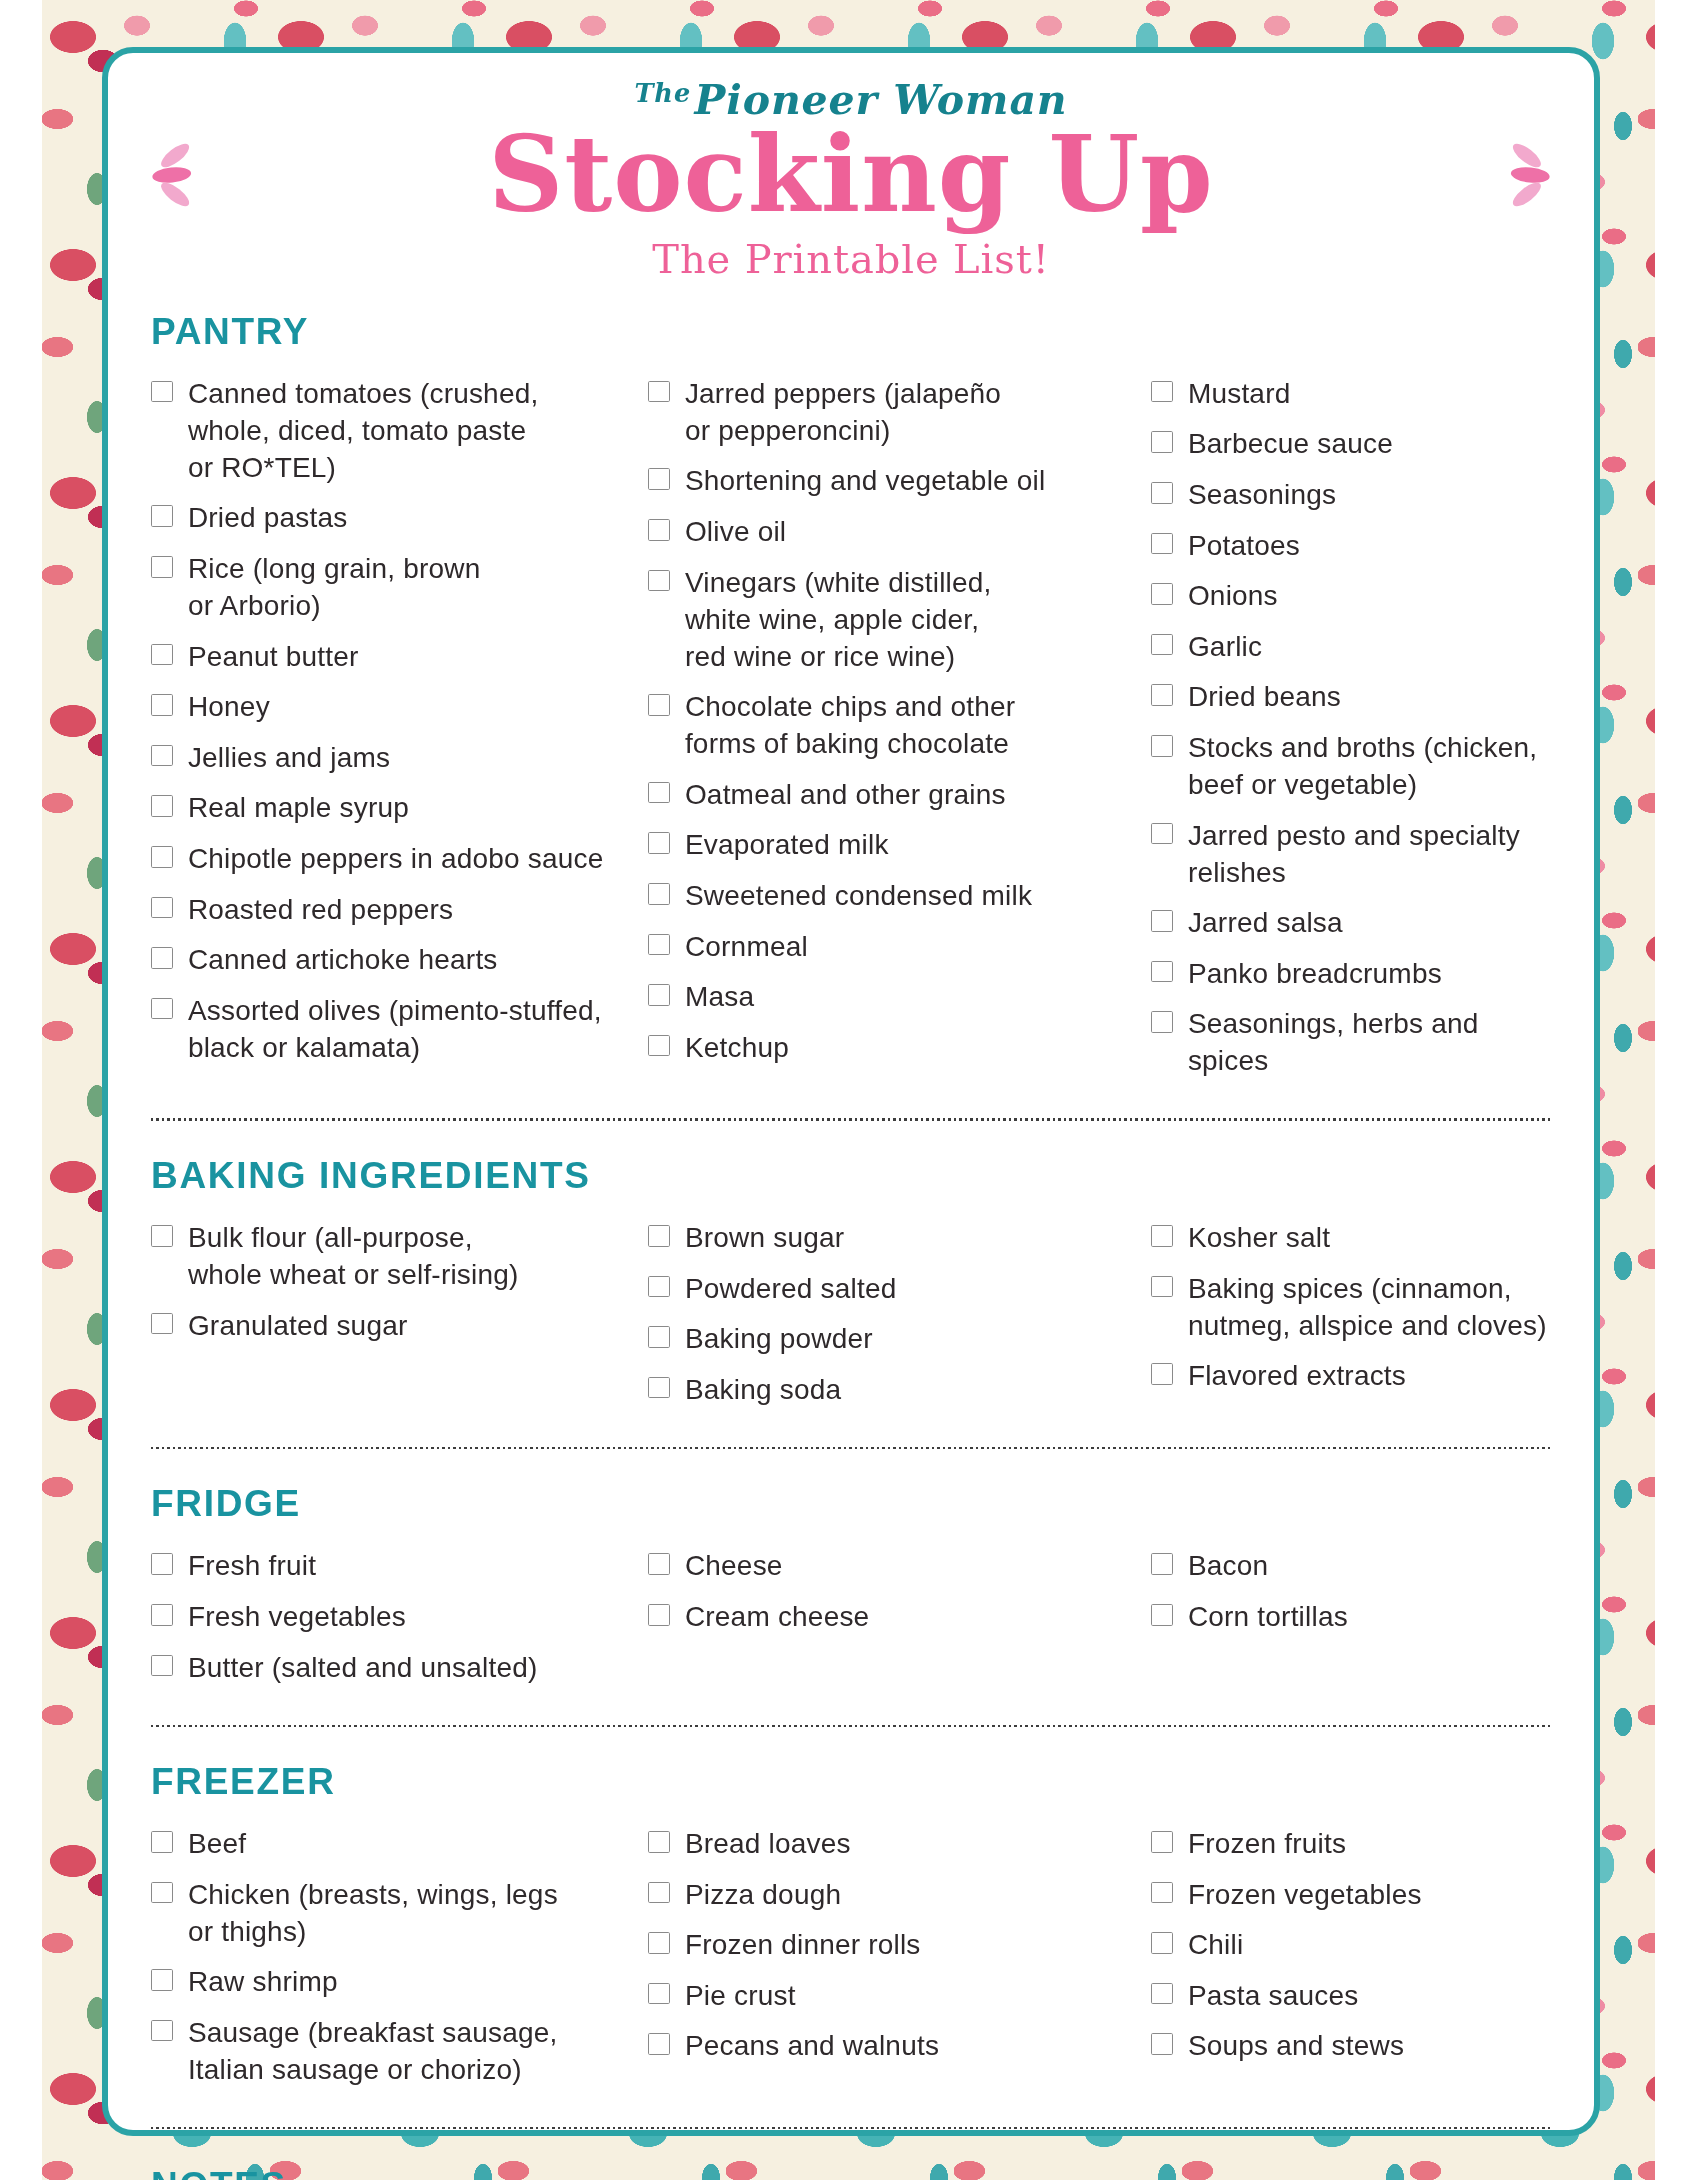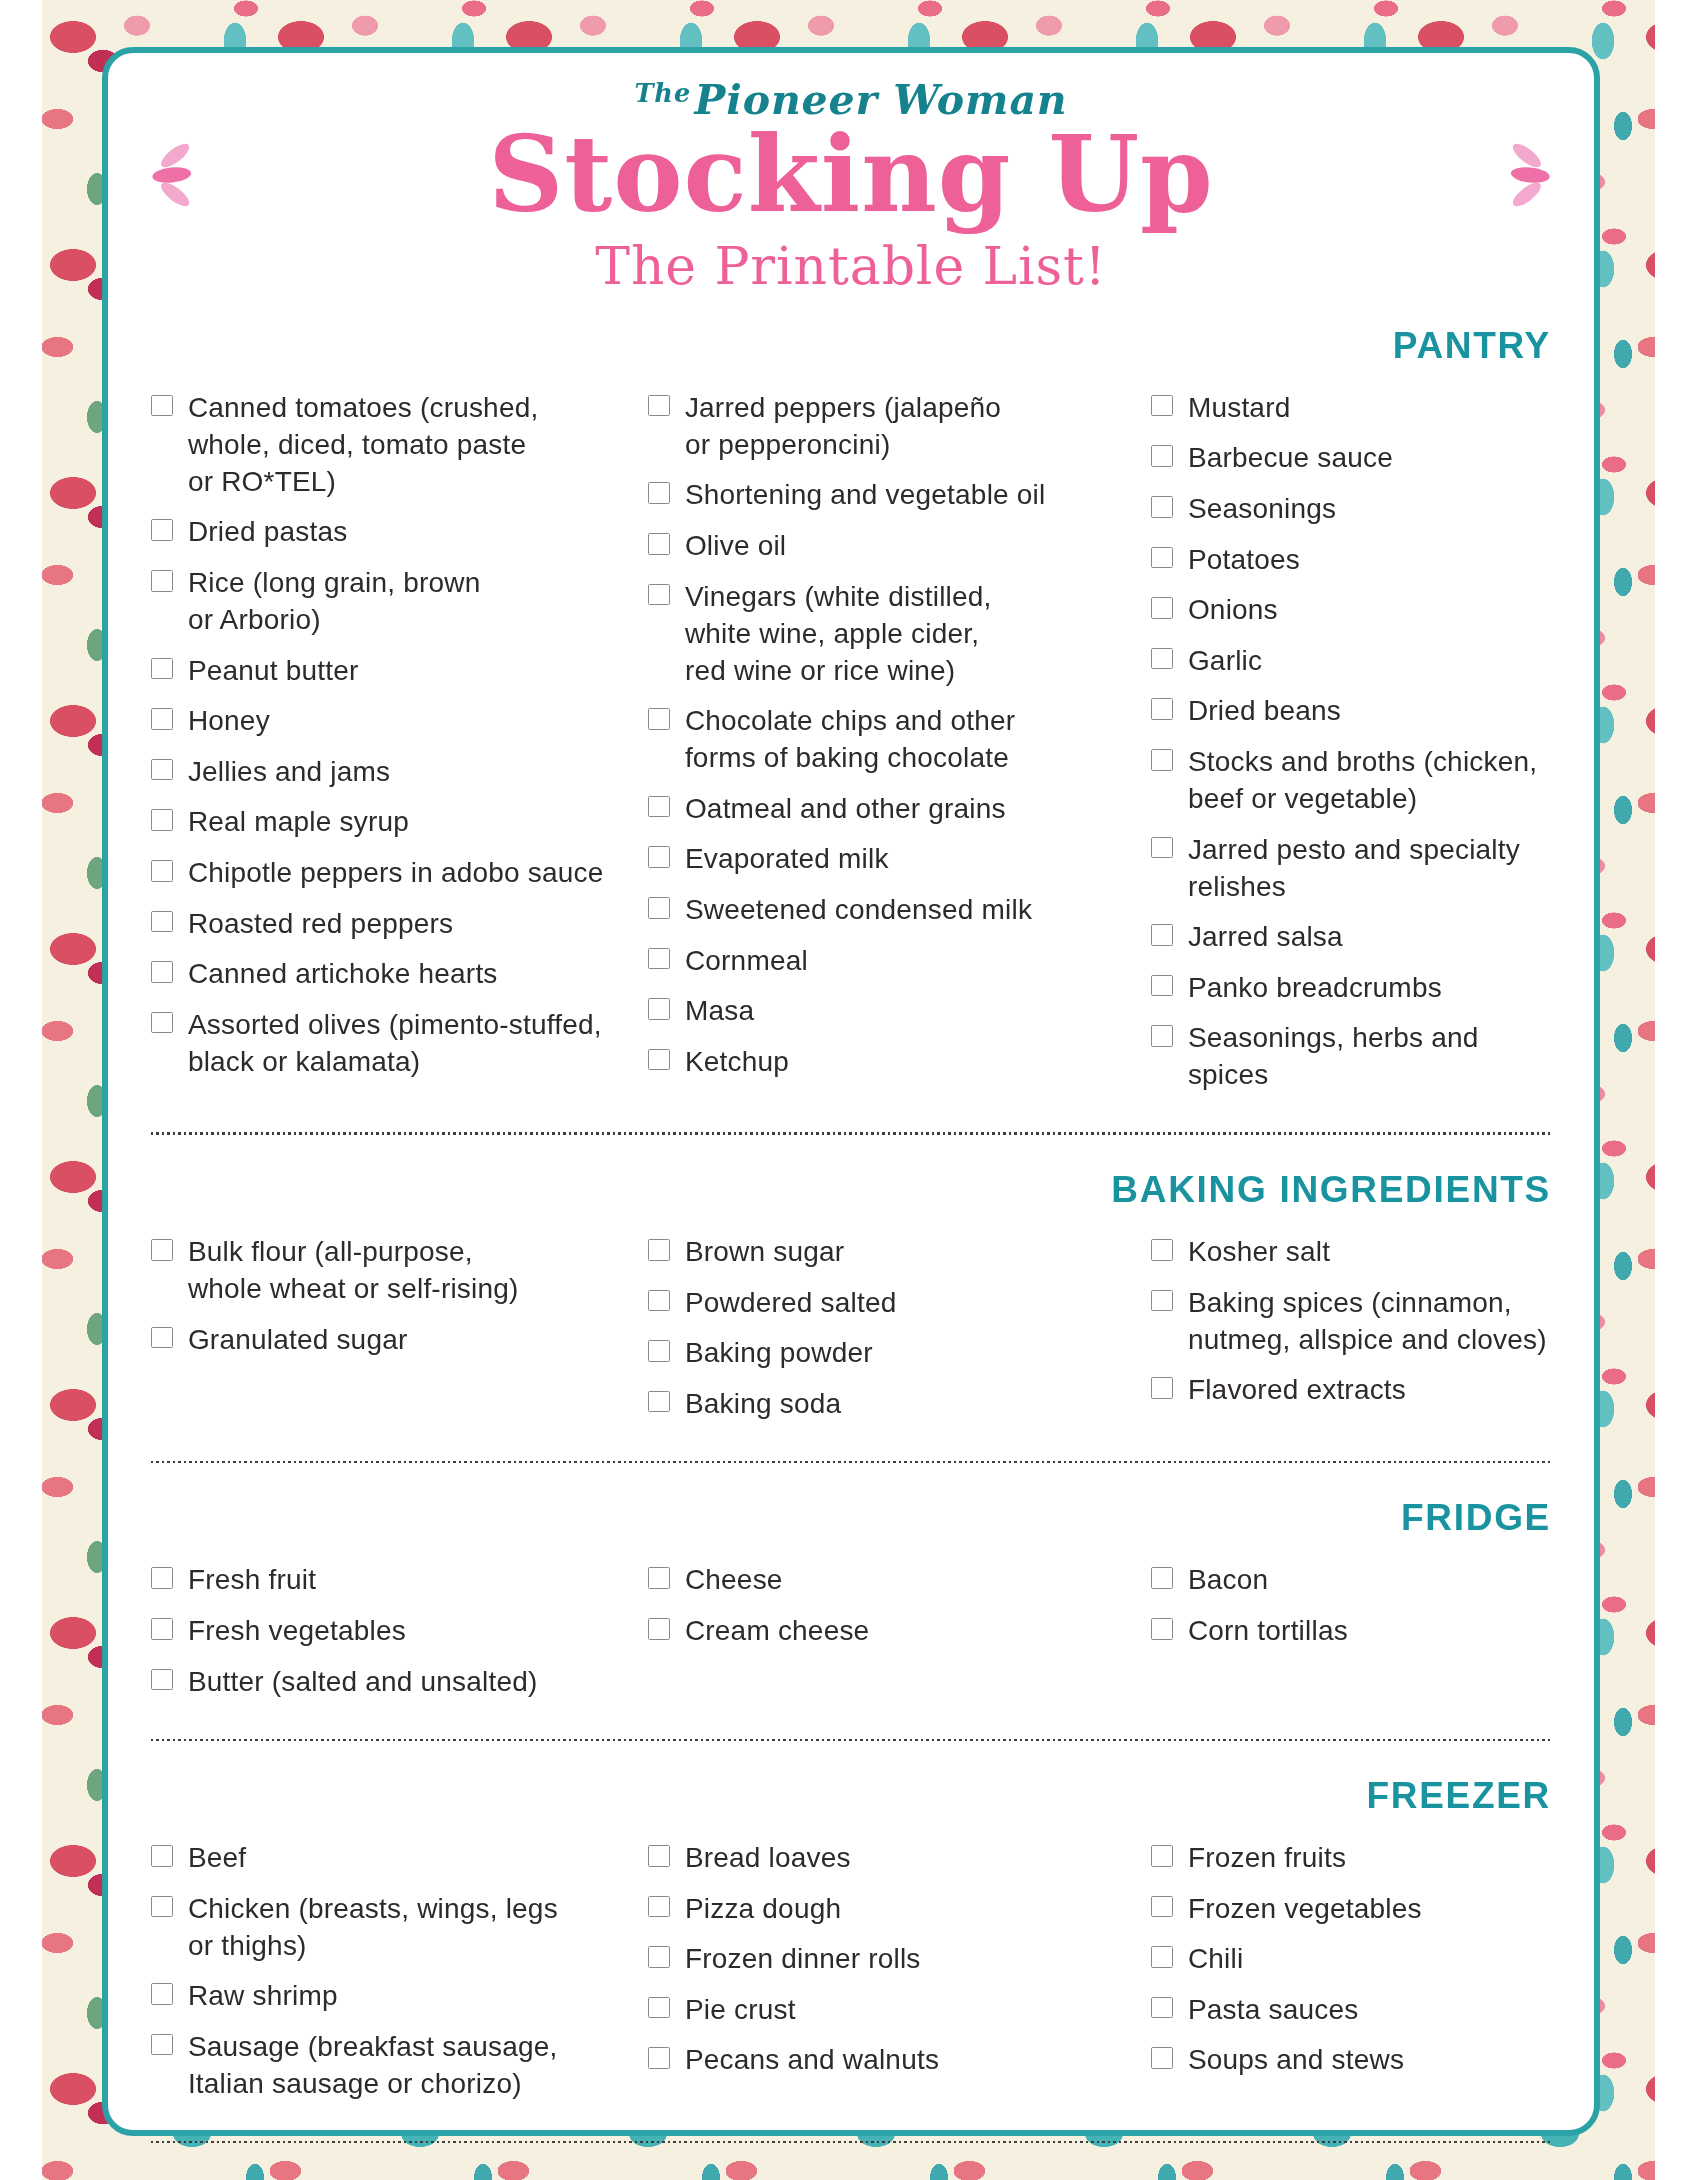--- a/index.html
+++ b/index.html
@@ -48,27 +48,27 @@
     display:flex;align-items:center;justify-content:space-between;gap:22px;margin-top:1.7px;
   }
   .page-title{
     font-family:"DejaVu Serif",serif;font-weight:bold;
     font-size:104px;color:#ee6198;letter-spacing:0.9px;line-height:1.0;
   }
   .flourish{width:55px;height:66px;flex:0 0 auto;}
   .flourish.right{transform:scaleX(-1);}
   .subtitle{
     font-family:"DejaVu Serif",serif;
-    font-size:52px;color:#ee6198;margin-top:8.5px;letter-spacing:0.9px;
+    font-size:40px;color:#ee6198;margin-top:8.5px;letter-spacing:0.9px;
   }
   
   .content{margin-top:22px;}
   .sec-title{
     margin:0 0 22px 0;
-    font-size:37px;font-weight:bold;color:#1993a0;letter-spacing:1.7px;text-align:right;
+    font-size:37px;font-weight:bold;color:#1993a0;letter-spacing:1.7px;
   }
   .list-section{margin-top:34px;}
   .list-section:first-child{margin-top:29px;}
   .cols{display:grid;grid-template-columns:497px 503px 1fr;align-items:start;}
   .col{display:flex;flex-direction:column;gap:13.6px;justify-content:space-between;}
   .item{display:flex;gap:15.3px;}
   .cb{
     flex:0 0 auto;width:19.6px;height:19.6px;margin-top:6px;
     border:1.7px solid #8a8a8a;border-radius:1.7px;background:#fff;
   }

